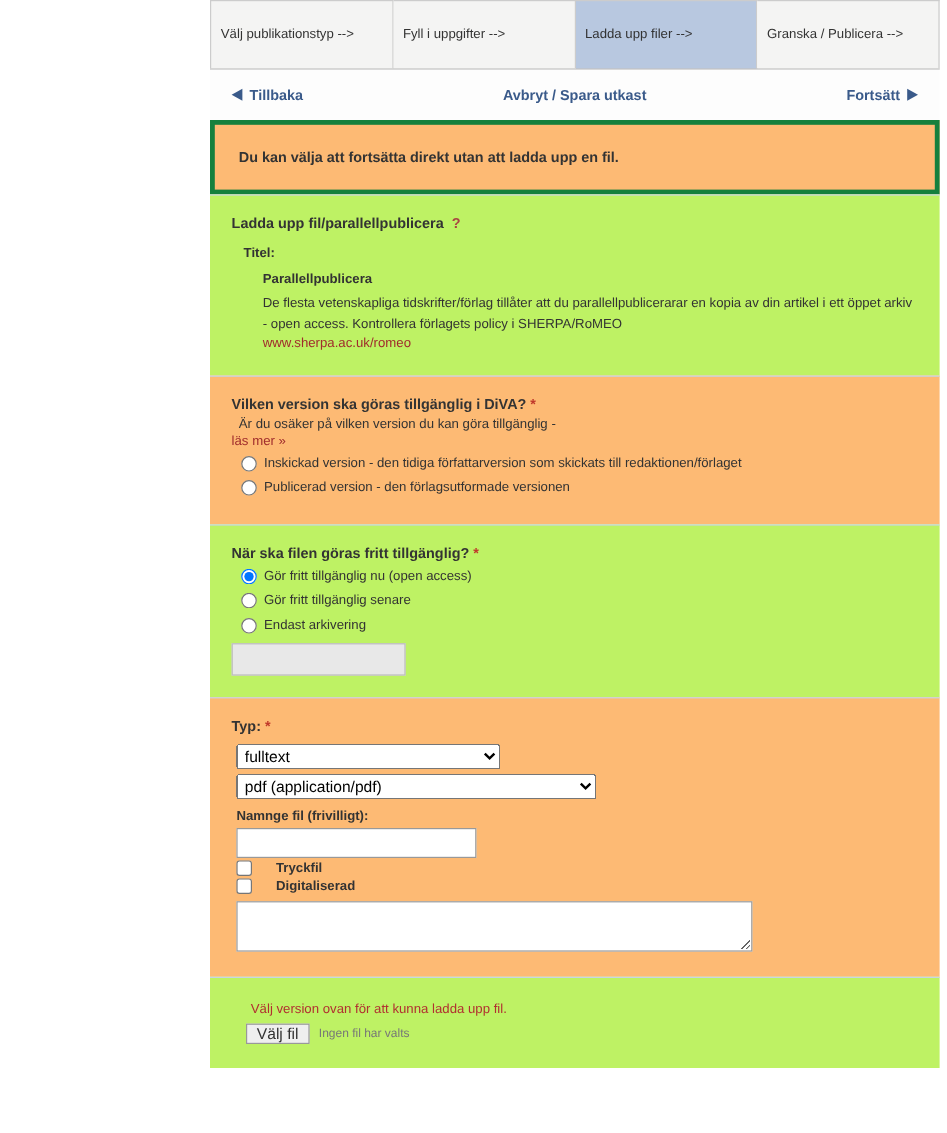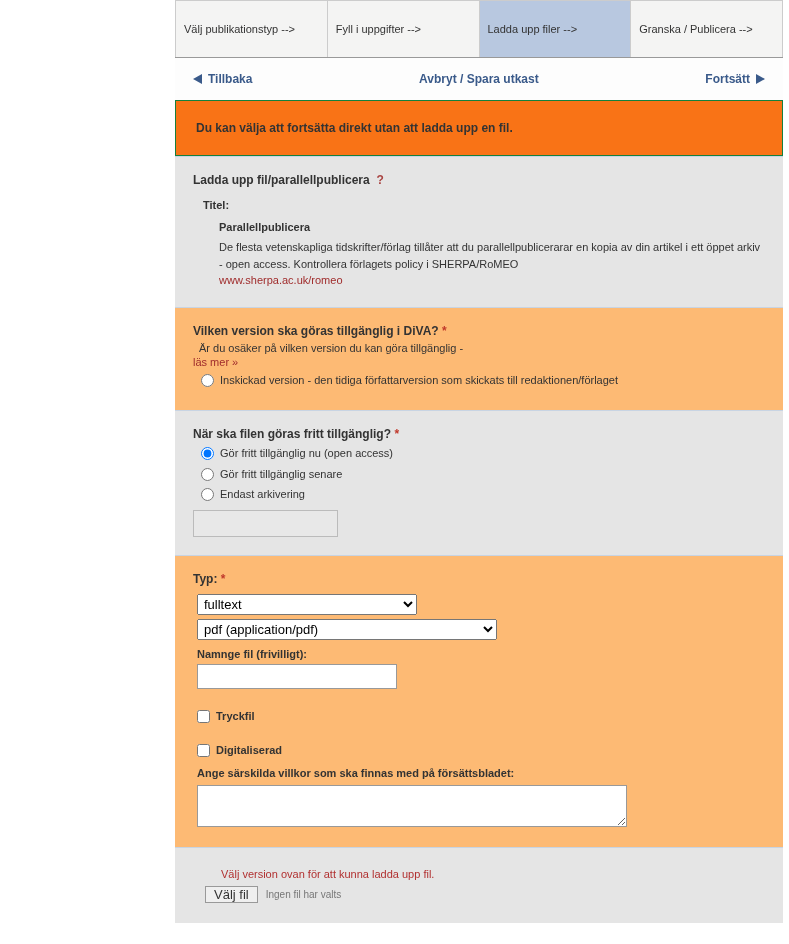--- a/index.html
+++ b/index.html
@@ -8,46 +8,46 @@
     .main { margin-left: 175px; width: 608px; }
     .tabs { display: flex; border-bottom: 1px solid #999; }
     .tab { flex: 1; padding: 22px 8px; background: #f4f4f3; border: 1px solid #ccc; border-bottom: none; font-size: 11px; text-align: left; cursor: pointer; }
     .tab.active { background: #b8c8e0; }
     .tab + .tab { border-left: none; }
     .navrow { display: flex; justify-content: space-between; align-items: center; padding: 14px 18px; background: #fdfdfd; }
     .navlink { color: #3a5a8a; font-weight: bold; font-size: 12px; display: inline-flex; align-items: center; gap: 6px; cursor: pointer; }
     .navcenter { color: #3a5a8a; font-weight: bold; font-size: 12px; }
     .arrow-left { display:inline-block; width:0; height:0; border-top:5px solid transparent; border-bottom:5px solid transparent; border-right:9px solid #3a5a8a; }
     .arrow-right { display:inline-block; width:0; height:0; border-top:5px solid transparent; border-bottom:5px solid transparent; border-left:9px solid #3a5a8a; }
-    .infobox { background:#f97316; border:1px solid #15803d; padding: 20px; margin: 0; }
+    .infobox { background:#fdba74; border:4px solid #15803d; padding: 20px; margin: 0; }
     .info-text { font-weight: bold; font-size: 12px; }
-    .section { background: #e5e5e5; border-top: 1px solid #c8d4e3; padding: 16px 18px 18px 18px; }
+    .section { background: #bef264; border-top: 1px solid #c8d4e3; padding: 16px 18px 18px 18px; }
     .section.white { background: #fdba74; }
     .sec-title { font-weight: bold; font-size: 12px; margin-bottom: 12px; }
     .sec-title .help { color: #a94442; font-weight: bold; }
     .sub-label { font-weight: bold; margin-left: 10px; margin-bottom: 10px; }
     .para-head { font-weight: bold; margin-left: 26px; margin-bottom: 6px; }
     .para-text { margin-left: 26px; max-width: 560px; line-height: 1.5; }
     .link-red { color: #a02c2c; }
     .q-label { font-weight: bold; font-size: 12px; }
     .req { color: #c0392b; }
     .note { margin: 4px 0 2px 6px; }
     .radio-row { display:flex; gap:6px; align-items:flex-start; margin: 4px 0 4px 8px; line-height: 1.5; }
     .radio-row input { margin-top: 2px; }
     .datum-label { margin-top: 8px; }
     .datum-input { width: 145px; padding: 5px; border: 1px solid #bbb; background: #e8e8e8; margin-top: 3px; }
     .select1 { width: 220px; font-size: 13px; padding: 1px 2px; }
     .select2 { width: 300px; font-size: 13px; padding: 1px 2px; margin-top: 4px; }
     .name-input { width: 200px; padding: 4px; border: 1px solid #999; margin-top:4px; }
-    .chk-row { display:flex; align-items:center; gap:6px; margin-top: 21px; }
+    .chk-row { display:flex; align-items:center; gap:20px; margin-top: 2px; }
     .chk-row label { font-weight: bold; }
     .conditions-label { font-weight: bold; margin-top: 10px; }
     .textarea { width: 430px; height: 42px; margin-top: 6px; border: 1px solid #999; resize: both; padding: 3px; }
     .upload-sec { padding: 20px 30px; }
-    .err-line { color: #b13030; margin-bottom: 6px; margin-left: 16px; }
+    .err-line { color: #b13030; margin-bottom: 6px; margin-left: 4px; }
     .filebtn-row { display:flex; align-items:center; gap: 8px; }
     .filebtn { background: #efefef; border: 1px solid #999; padding: 0 8px; font-family: Arial; font-size: 13px; color: #333; cursor: pointer; }
     .filemsg { color: #777; font-size: 10px; }
     .field-block { margin-left: 4px; }
     .field-label { font-weight: bold; margin-top: 8px; }
   </style>
 </head>
 <body>
 
 <div class="page">
@@ -92,20 +92,24 @@
       <div class="q-label">
         <span>Vilken version ska göras tillgänglig i DiVA?</span>
         <span class="req"> *</span>
       </div>
       <div class="note">Är du osäker på vilken version du kan göra tillgänglig -</div>
       <a class="link-red">läs mer »</a>
       <div class="radio-row">
         <input type="radio" name="ver" style="">
         <span>Inskickad version - den tidiga författarversion som skickats till redaktionen/förlaget</span>
       </div>
+      <div class="radio-row">
+        <input type="radio" name="ver" style="">
+        <span>Publicerad version - den förlagsutformade versionen</span>
+      </div>
     </div>
 
     <div class="section">
       <div class="q-label">
         <span>När ska filen göras fritt tillgänglig?</span>
         <span class="req"> *</span>
       </div>
       <div class="radio-row">
         <input type="radio" name="avail" checked="" style="">
         <span>Gör fritt tillgänglig nu (open access)</span>
@@ -136,21 +140,20 @@
         <div class="field-label">Namnge fil (frivilligt):</div>
         <input class="name-input" type="text" style="">
         <div class="chk-row">
           <input type="checkbox" style="">
           <label>Tryckfil</label>
         </div>
         <div class="chk-row">
           <input type="checkbox" style="">
           <label>Digitaliserad</label>
         </div>
-        <div class="conditions-label">Ange särskilda villkor som ska finnas med på försättsbladet:</div>
         <textarea class="textarea" style=""></textarea>
       </div>
     </div>
 
     <div class="section upload-sec">
       <div class="err-line">Välj version ovan för att kunna ladda upp fil.</div>
       <div class="filebtn-row">
         <button class="filebtn">Välj fil</button>
         <span class="filemsg">Ingen fil har valts</span>
       </div>

